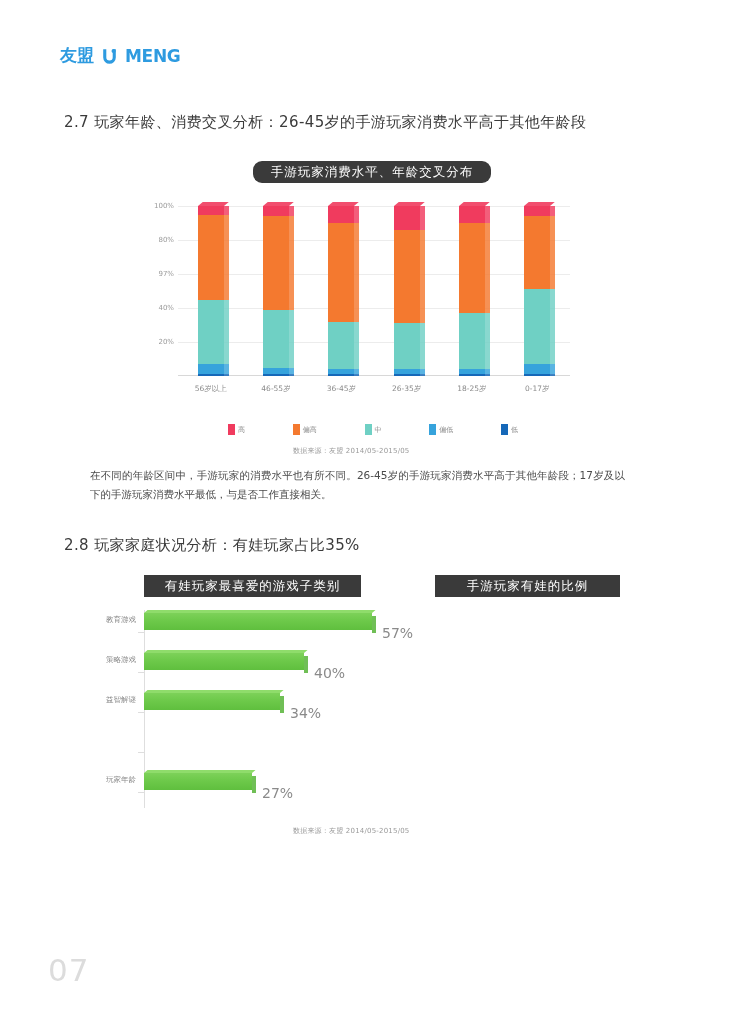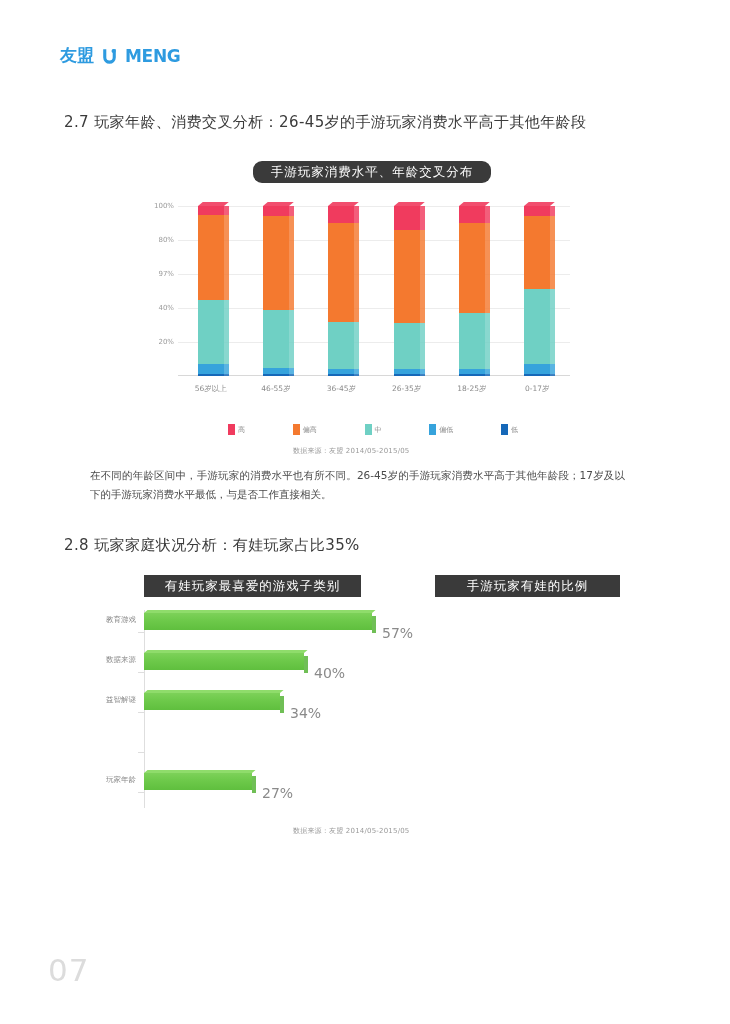--- a/index.html
+++ b/index.html
@@ -346,21 +346,21 @@
     <div class="hb-axis"></div>
   <div class="hb-row" style="top: 0px;">
         <div class="hb-label">教育游戏</div>
         <div class="hb-track">
           <div class="hb-fill" style="width: 228px;"></div>
           <div class="hb-val" style="left: 238px;">57%</div>
         </div>
       </div>
       <div class="hb-tick" style="top: 22px;"></div>
       <div class="hb-row" style="top: 40px;">
-        <div class="hb-label">数据来源</div>
+        <div class="hb-label">策略游戏</div>
         <div class="hb-track">
           <div class="hb-fill" style="width: 160px;"></div>
           <div class="hb-val" style="left: 170px;">40%</div>
         </div>
       </div>
       <div class="hb-tick" style="top: 62px;"></div>
       <div class="hb-row" style="top: 80px;">
         <div class="hb-label">益智解谜</div>
         <div class="hb-track">
           <div class="hb-fill" style="width: 136px;"></div>

